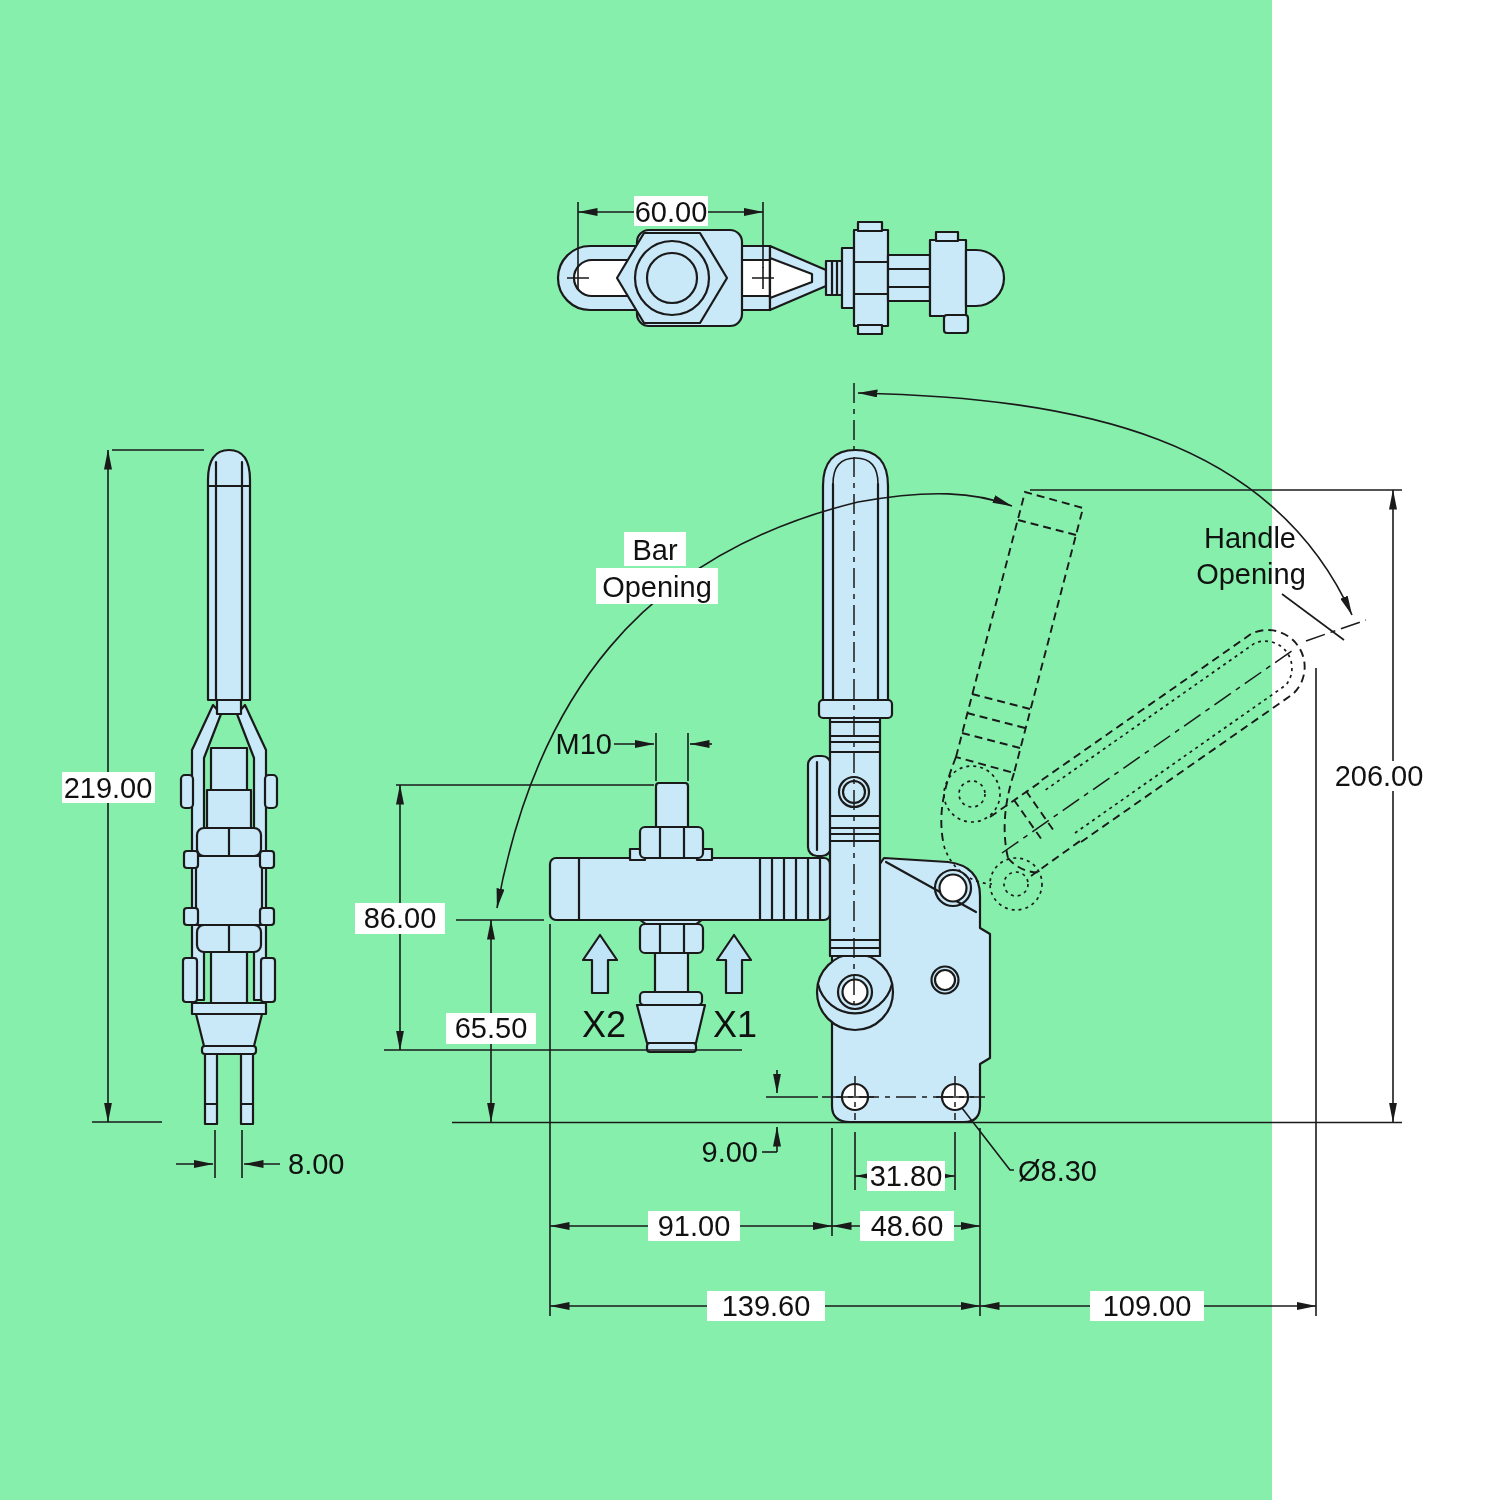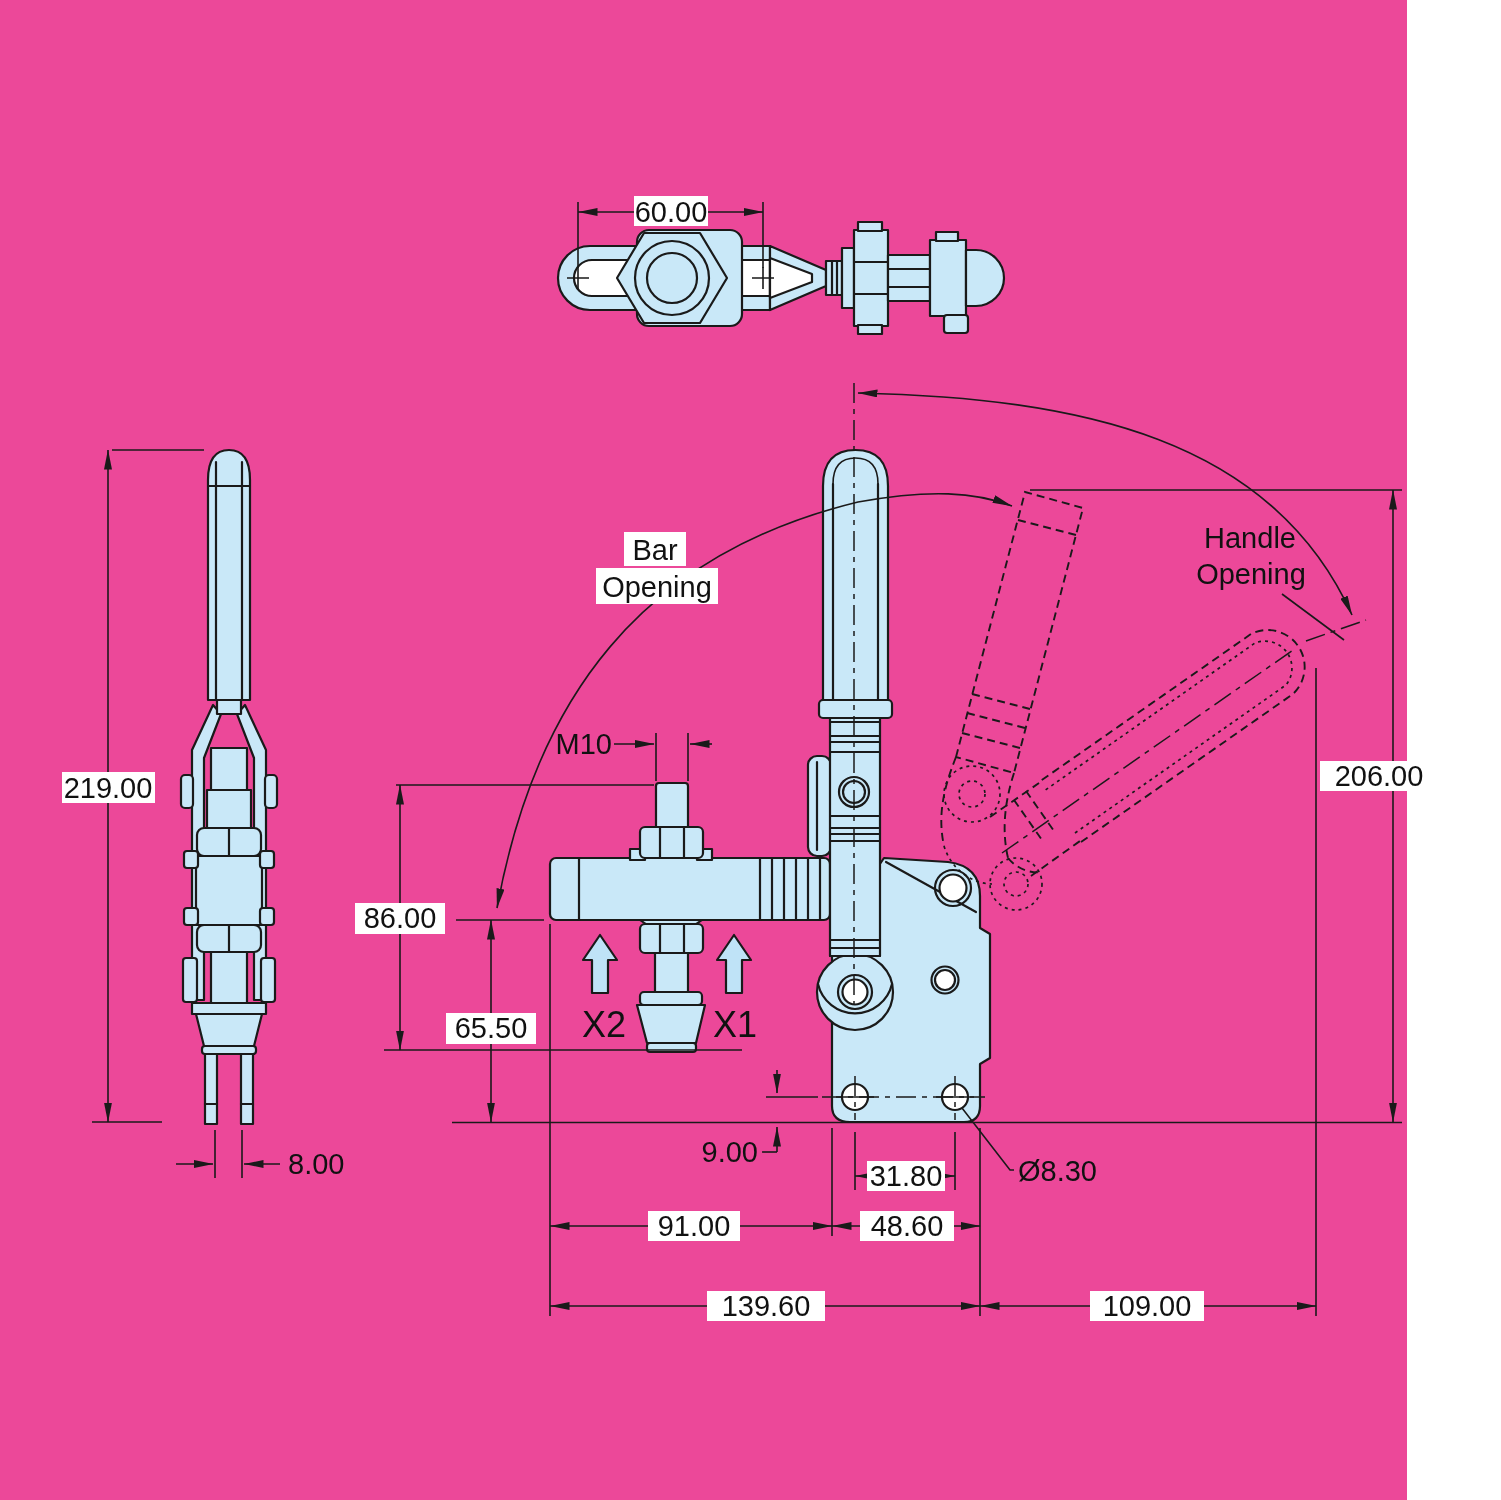--- a/index.html
+++ b/index.html
@@ -1,16 +1,16 @@
 <!DOCTYPE html>
 <html style="--part-fill: #c9e8f8; --arrow-fill: #bfe3f7; --line: #1a1a1a;"><head>
 <meta charset="utf-8">
 <style>
   html,body{margin:0;padding:0;background:#ffffff;}
-  .page{width:1407px;height:1500px;background:#ec4899;position:relative;font-family:"Liberation Sans",sans-serif;}
+  .page{width:1272px;height:1500px;background:#86efac;position:relative;font-family:"Liberation Sans",sans-serif;}
   svg{display:block}
   .part{fill:var(--part-fill,#c9e8f8);stroke:var(--line,#1a1a1a);stroke-width:2.2;stroke-linejoin:round;}
   .partw{fill:#ffffff;stroke:var(--line,#1a1a1a);stroke-width:2.2;stroke-linejoin:round;}
   .ln{fill:none;stroke:var(--line,#1a1a1a);stroke-width:2.2;stroke-linecap:round;}
   .thin{fill:none;stroke:var(--line,#1a1a1a);stroke-width:1.6;}
   .dim{fill:none;stroke:var(--line,#1a1a1a);stroke-width:1.6;}
   .dashdot{fill:none;stroke:var(--line,#1a1a1a);stroke-width:1.5;stroke-dasharray:20 6 5 6;}
   .ph{fill:none;stroke:var(--line,#1a1a1a);stroke-width:1.9;stroke-dasharray:8 5;}
   .ph2{fill:none;stroke:var(--line,#1a1a1a);stroke-width:1.7;stroke-dasharray:3 4;}
   .dt{font-family:"Liberation Sans",sans-serif;font-size:29px;fill:#111;text-anchor:middle;}

